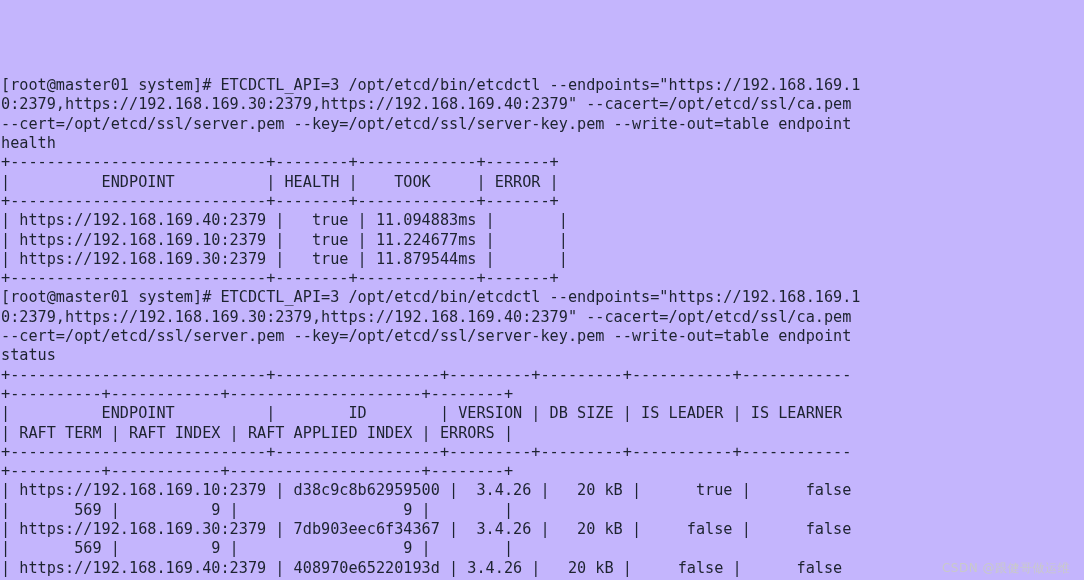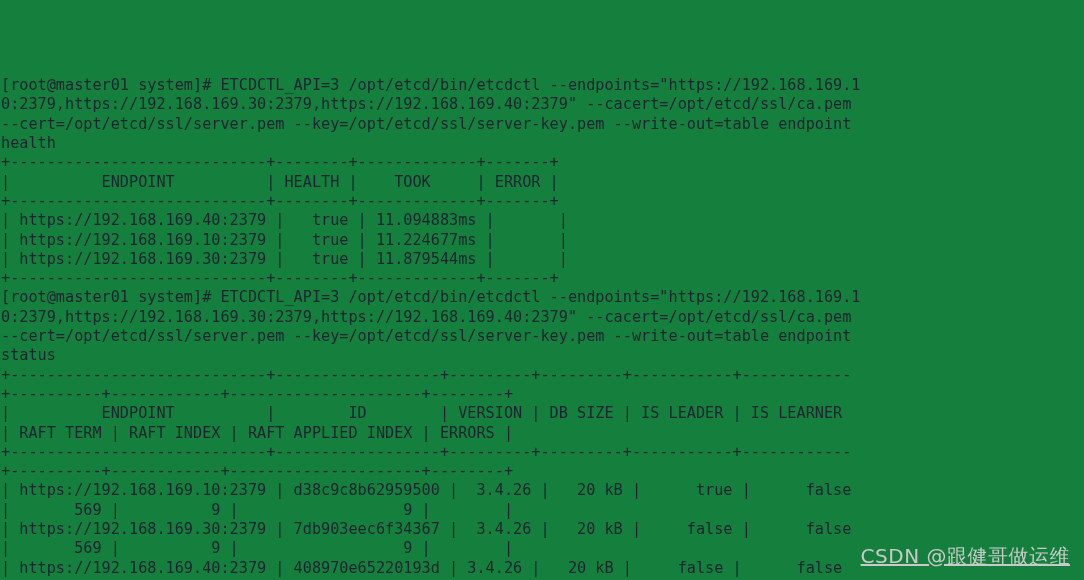--- a/index.html
+++ b/index.html
@@ -42,33 +42,32 @@
 
   
   #terminal .screen {
     display: block;
     margin-top: -1px;
   }
 
   #watermark {
     position: absolute;
     right: 14px;
-    bottom: 10px;
+    bottom: 3px;
     font-family: "DejaVu Sans", "Liberation Sans", sans-serif;
-    font-size: 20px;
+    font-size: 12px;
     color: #c9c9c9;
     letter-spacing: 0.5px;
     white-space: nowrap;
     user-select: none;
     pointer-events: none;
-    text-decoration: underline;
   }
 </style>
 </head>
 <body>
 
-<div id="terminal" style="color: rgb(29, 35, 48); background: #15803d;">
+<div id="terminal" style="color: rgb(29, 35, 48); background: #c4b5fd;">
   <div class="screen">
     <span class="line">[root@master01 system]# ETCDCTL_API=3 /opt/etcd/bin/etcdctl --endpoints="https://192.168.169.1</span><span class="line">0:2379,https://192.168.169.30:2379,https://192.168.169.40:2379" --cacert=/opt/etcd/ssl/ca.pem</span><span class="line">--cert=/opt/etcd/ssl/server.pem --key=/opt/etcd/ssl/server-key.pem --write-out=table endpoint</span><span class="line">health</span><span class="line">+----------------------------+--------+-------------+-------+</span><span class="line">|          ENDPOINT          | HEALTH |    TOOK     | ERROR |</span><span class="line">+----------------------------+--------+-------------+-------+</span><span class="line">| https://192.168.169.40:2379 |   true | 11.094883ms |       |</span><span class="line">| https://192.168.169.10:2379 |   true | 11.224677ms |       |</span><span class="line">| https://192.168.169.30:2379 |   true | 11.879544ms |       |</span><span class="line">+----------------------------+--------+-------------+-------+</span><span class="line">[root@master01 system]# ETCDCTL_API=3 /opt/etcd/bin/etcdctl --endpoints="https://192.168.169.1</span><span class="line">0:2379,https://192.168.169.30:2379,https://192.168.169.40:2379" --cacert=/opt/etcd/ssl/ca.pem</span><span class="line">--cert=/opt/etcd/ssl/server.pem --key=/opt/etcd/ssl/server-key.pem --write-out=table endpoint</span><span class="line">status</span><span class="line">+----------------------------+------------------+---------+---------+-----------+------------</span><span class="line">+----------+------------+---------------------+--------+</span><span class="line">|          ENDPOINT          |        ID        | VERSION | DB SIZE | IS LEADER | IS LEARNER</span><span class="line">| RAFT TERM | RAFT INDEX | RAFT APPLIED INDEX | ERRORS |</span><span class="line">+----------------------------+------------------+---------+---------+-----------+------------</span><span class="line">+----------+------------+---------------------+--------+</span><span class="line">| https://192.168.169.10:2379 | d38c9c8b62959500 |  3.4.26 |   20 kB |      true |      false</span><span class="line">|       569 |          9 |                  9 |        |</span><span class="line">| https://192.168.169.30:2379 | 7db903eec6f34367 |  3.4.26 |   20 kB |     false |      false</span><span class="line">|       569 |          9 |                  9 |        |</span><span class="line">| https://192.168.169.40:2379 | 408970e65220193d | 3.4.26 |   20 kB |     false |      false</span><span class="line">|       569 |          9 |                  9 |        |</span>
   </div>
 </div>
 
 <div id="watermark" style="color: rgb(201, 201, 201);">CSDN @跟健哥做运维</div>
 
 </body></html>

